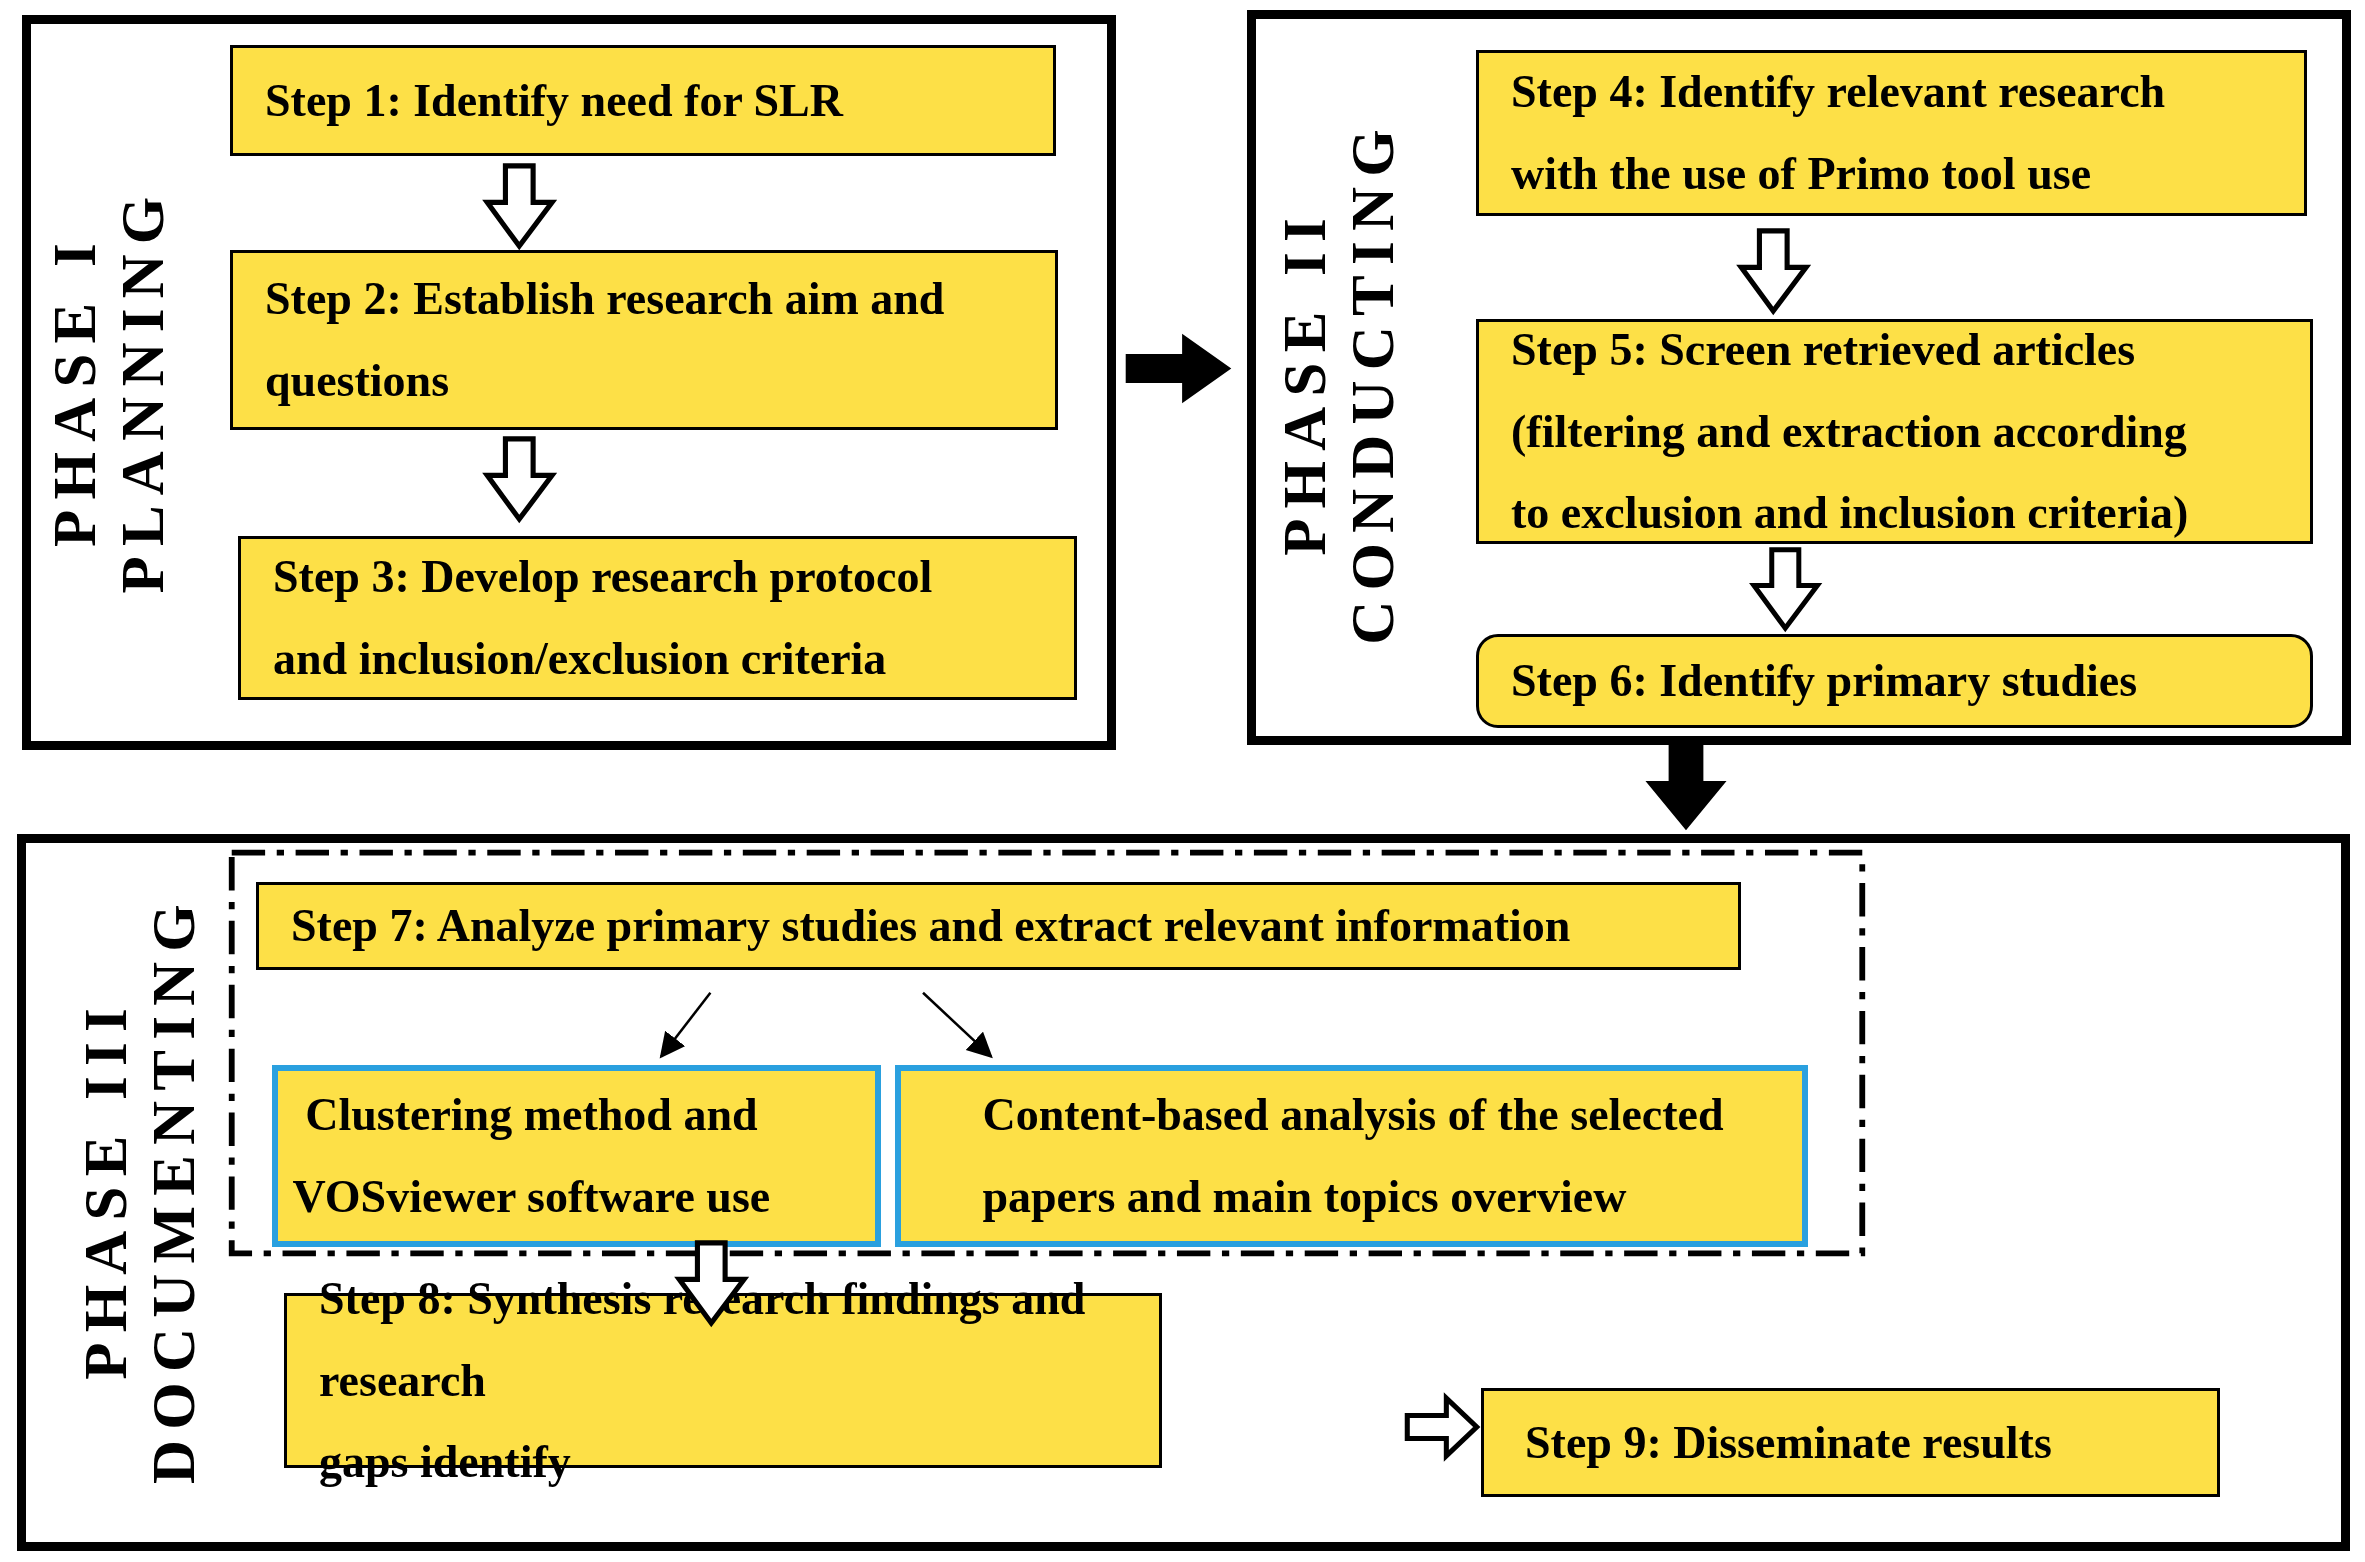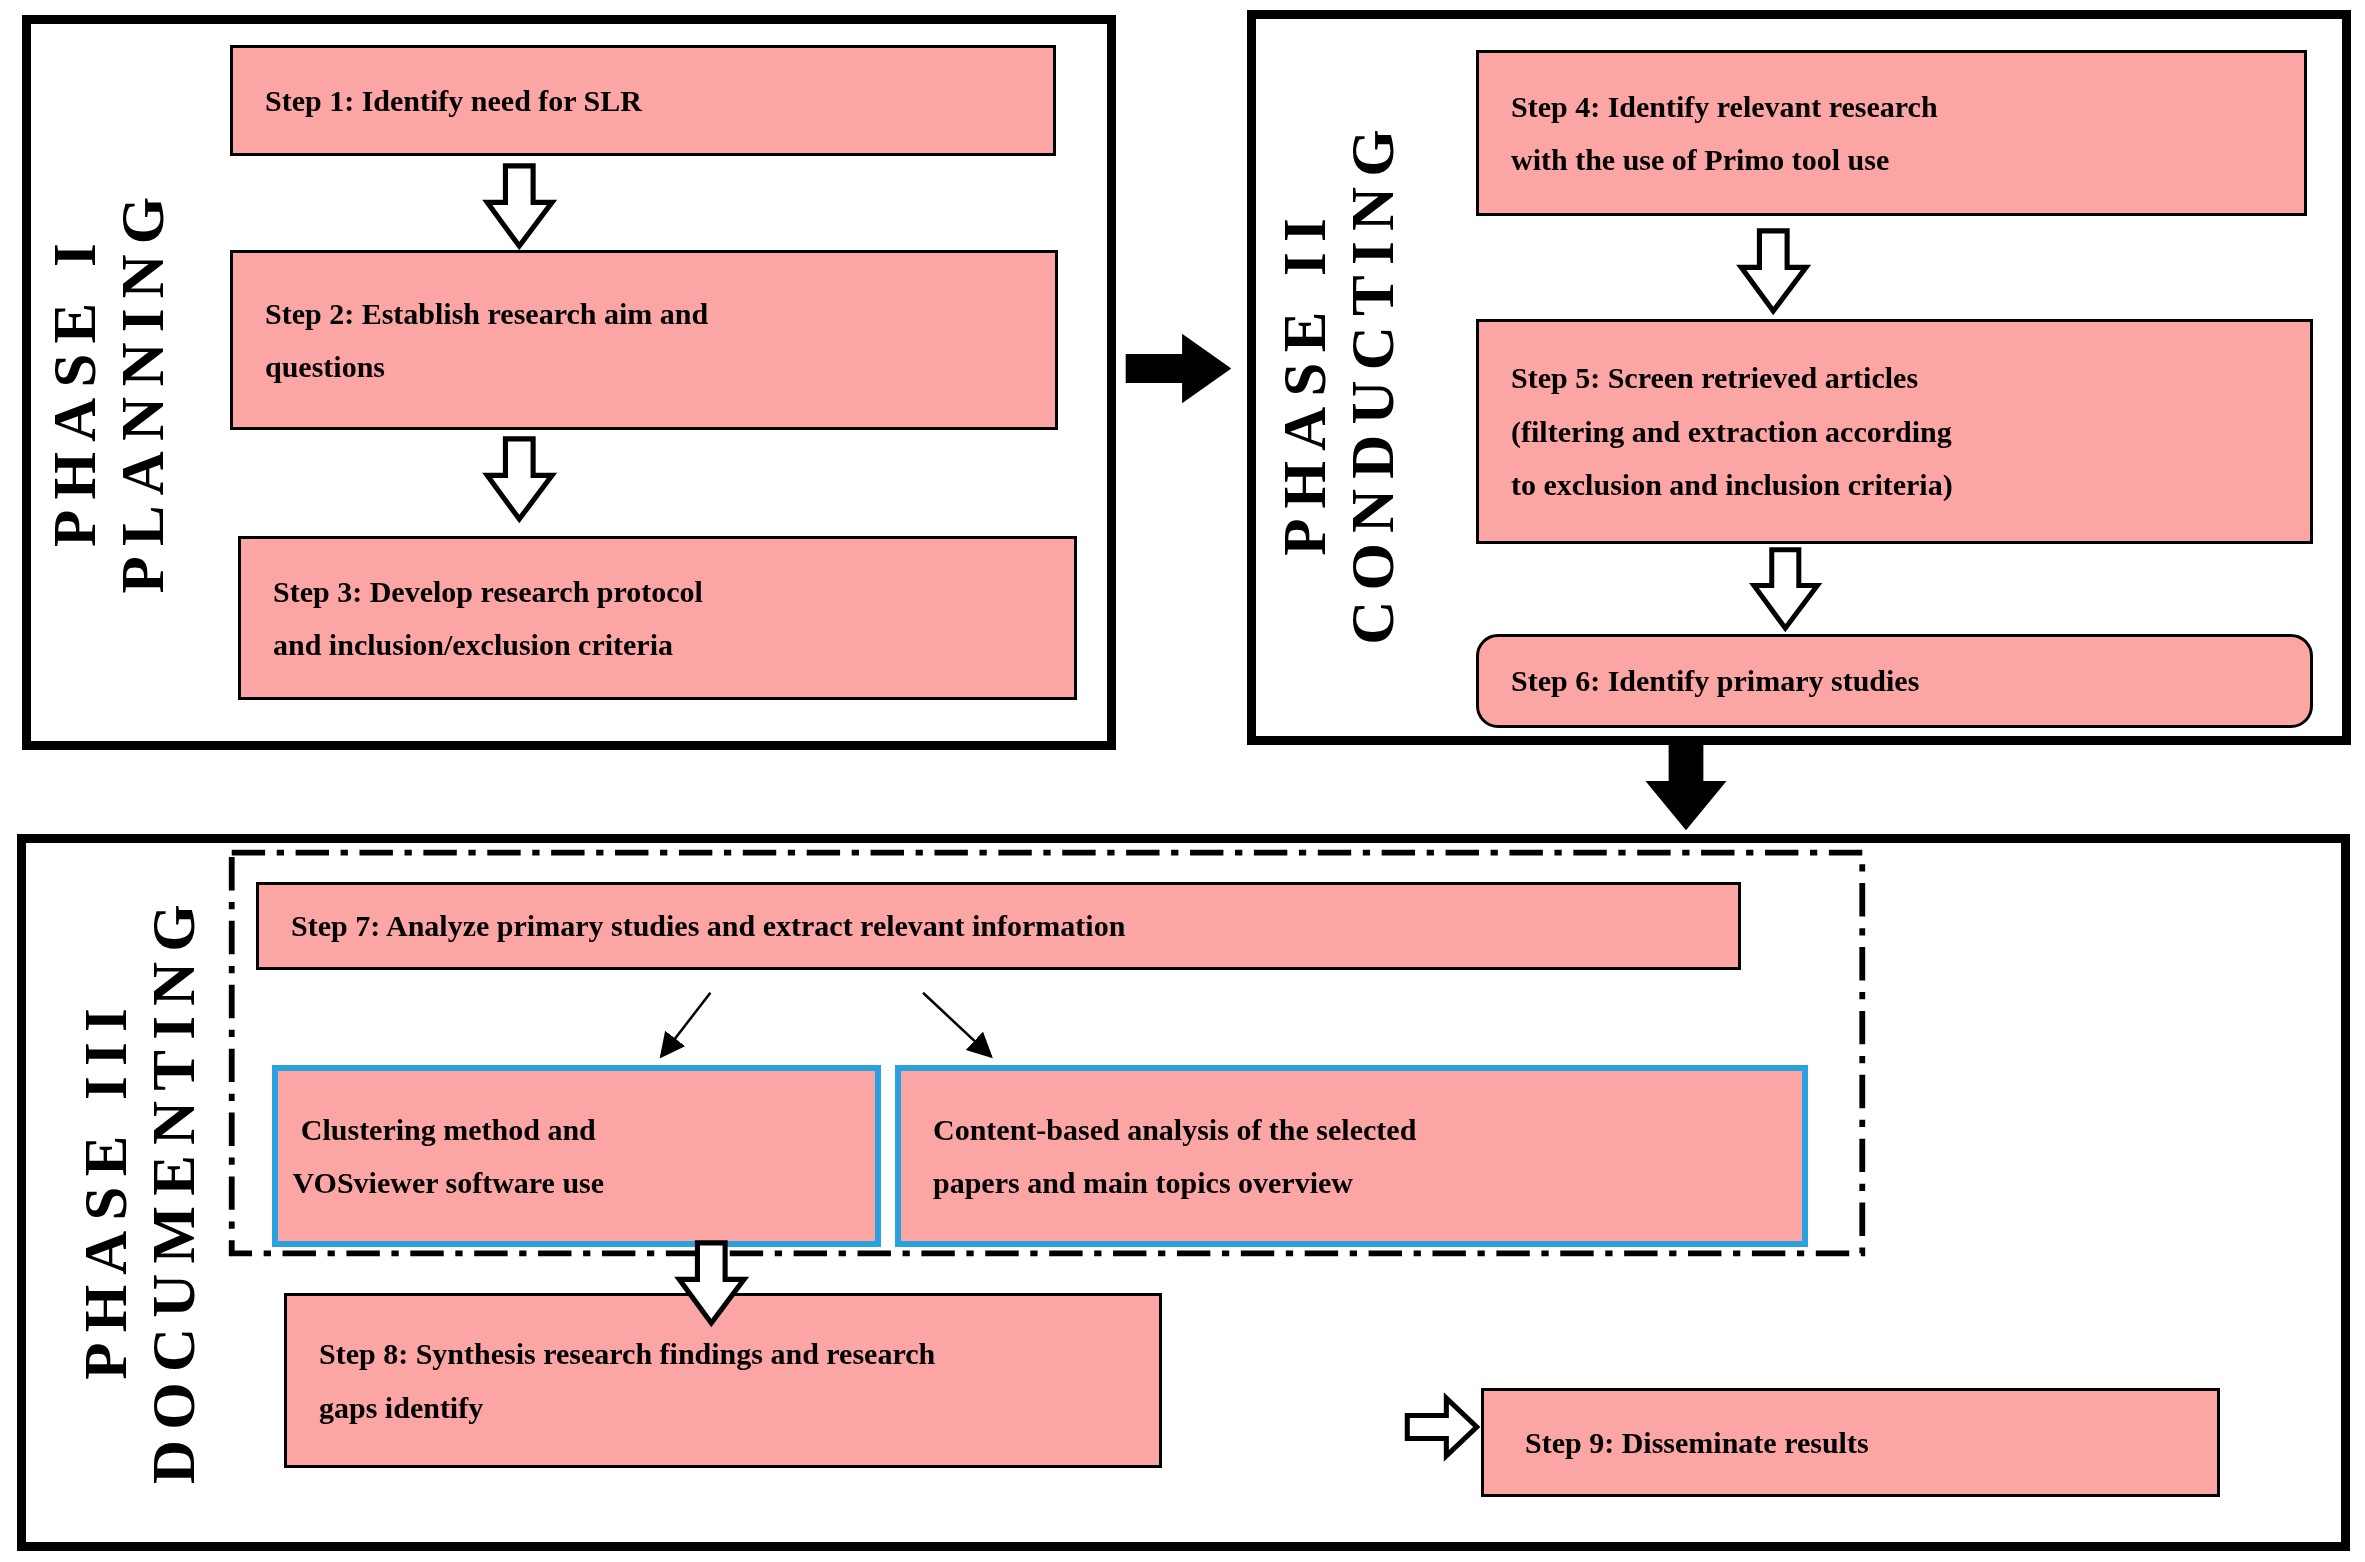--- a/index.html
+++ b/index.html
@@ -2,22 +2,22 @@
 <html style="font-size:11.6px"><head>
 <meta charset="utf-8">
 <style>
   html,body{margin:0;padding:0;background:#ffffff;}
   .canvas{
     position:relative;width:2366px;height:1563px;background:#ffffff;
     font-family:"Liberation Serif",serif;color:#000;overflow:hidden;
   }
   .panel{position:absolute;border:9.4px solid #000;background:#fff;box-sizing:border-box;}
   .box{
-    position:absolute;border:3.6px solid #000;background:#fca5a5;box-sizing:border-box;
-    display:flex;align-items:center;font-weight:bold;font-size:30px;line-height:1.78;
+    position:absolute;border:3.6px solid #000;background:#fde047;box-sizing:border-box;
+    display:flex;align-items:center;font-weight:bold;font-size:46px;line-height:1.78;
     padding:4.4px 29px 4.4px 32px;white-space:pre-line;
   }
   .box .txt{display:block;}
   .center{justify-content:flex-start;text-align:center;padding-left:14.5px;padding-right:14.5px;}
   .bluebox{border-width:6.5px;border-style:solid;}
   .vlabel{
     position:absolute;transform:translate(-50%,-50%) rotate(-90deg);
     text-align:center;font-weight:bold;font-size:61px;line-height:1.12;
     letter-spacing:10.2px;white-space:nowrap;
   }
@@ -135,21 +135,21 @@
       <line x1="126" y1="8" x2="58" y2="96" stroke="#000" stroke-width="3.5" marker-end="url(#ah)"></line>
       <line x1="420" y1="8" x2="514" y2="96" stroke="#000" stroke-width="3.5" marker-end="url(#ah)"></line>
     </svg>
   </div>
 
   <div class="box bluebox center" style="left: 272px; top: 1065px; width: 609px; height: 182px; border-color: rgb(42, 160, 223);">
     <span class="txt">Clustering method and
 VOSviewer software use</span>
   </div>
 
-  <div class="box bluebox" style="left: 895px; top: 1065px; width: 913px; height: 182px; border-color: rgb(42, 160, 223);">
+  <div class="box bluebox" style="left: 895px; top: 1065px; width: 913px; height: 182px; border-color: rgb(42, 160, 223); justify-content: center;">
     <span class="txt">Content-based analysis of the selected
 papers and main topics overview</span>
   </div>
 
   <div class="arr" style="left:677px;top:1240px;z-index:5;">
     <svg width="70" height="86" viewBox="0 0 96 118">
       <path d="M28 4 L66 4 L66 54 L92 54 L47 114 L3 54 L28 54 Z" fill="#fff" stroke="#000" stroke-width="7"></path>
     </svg>
   </div>
 

